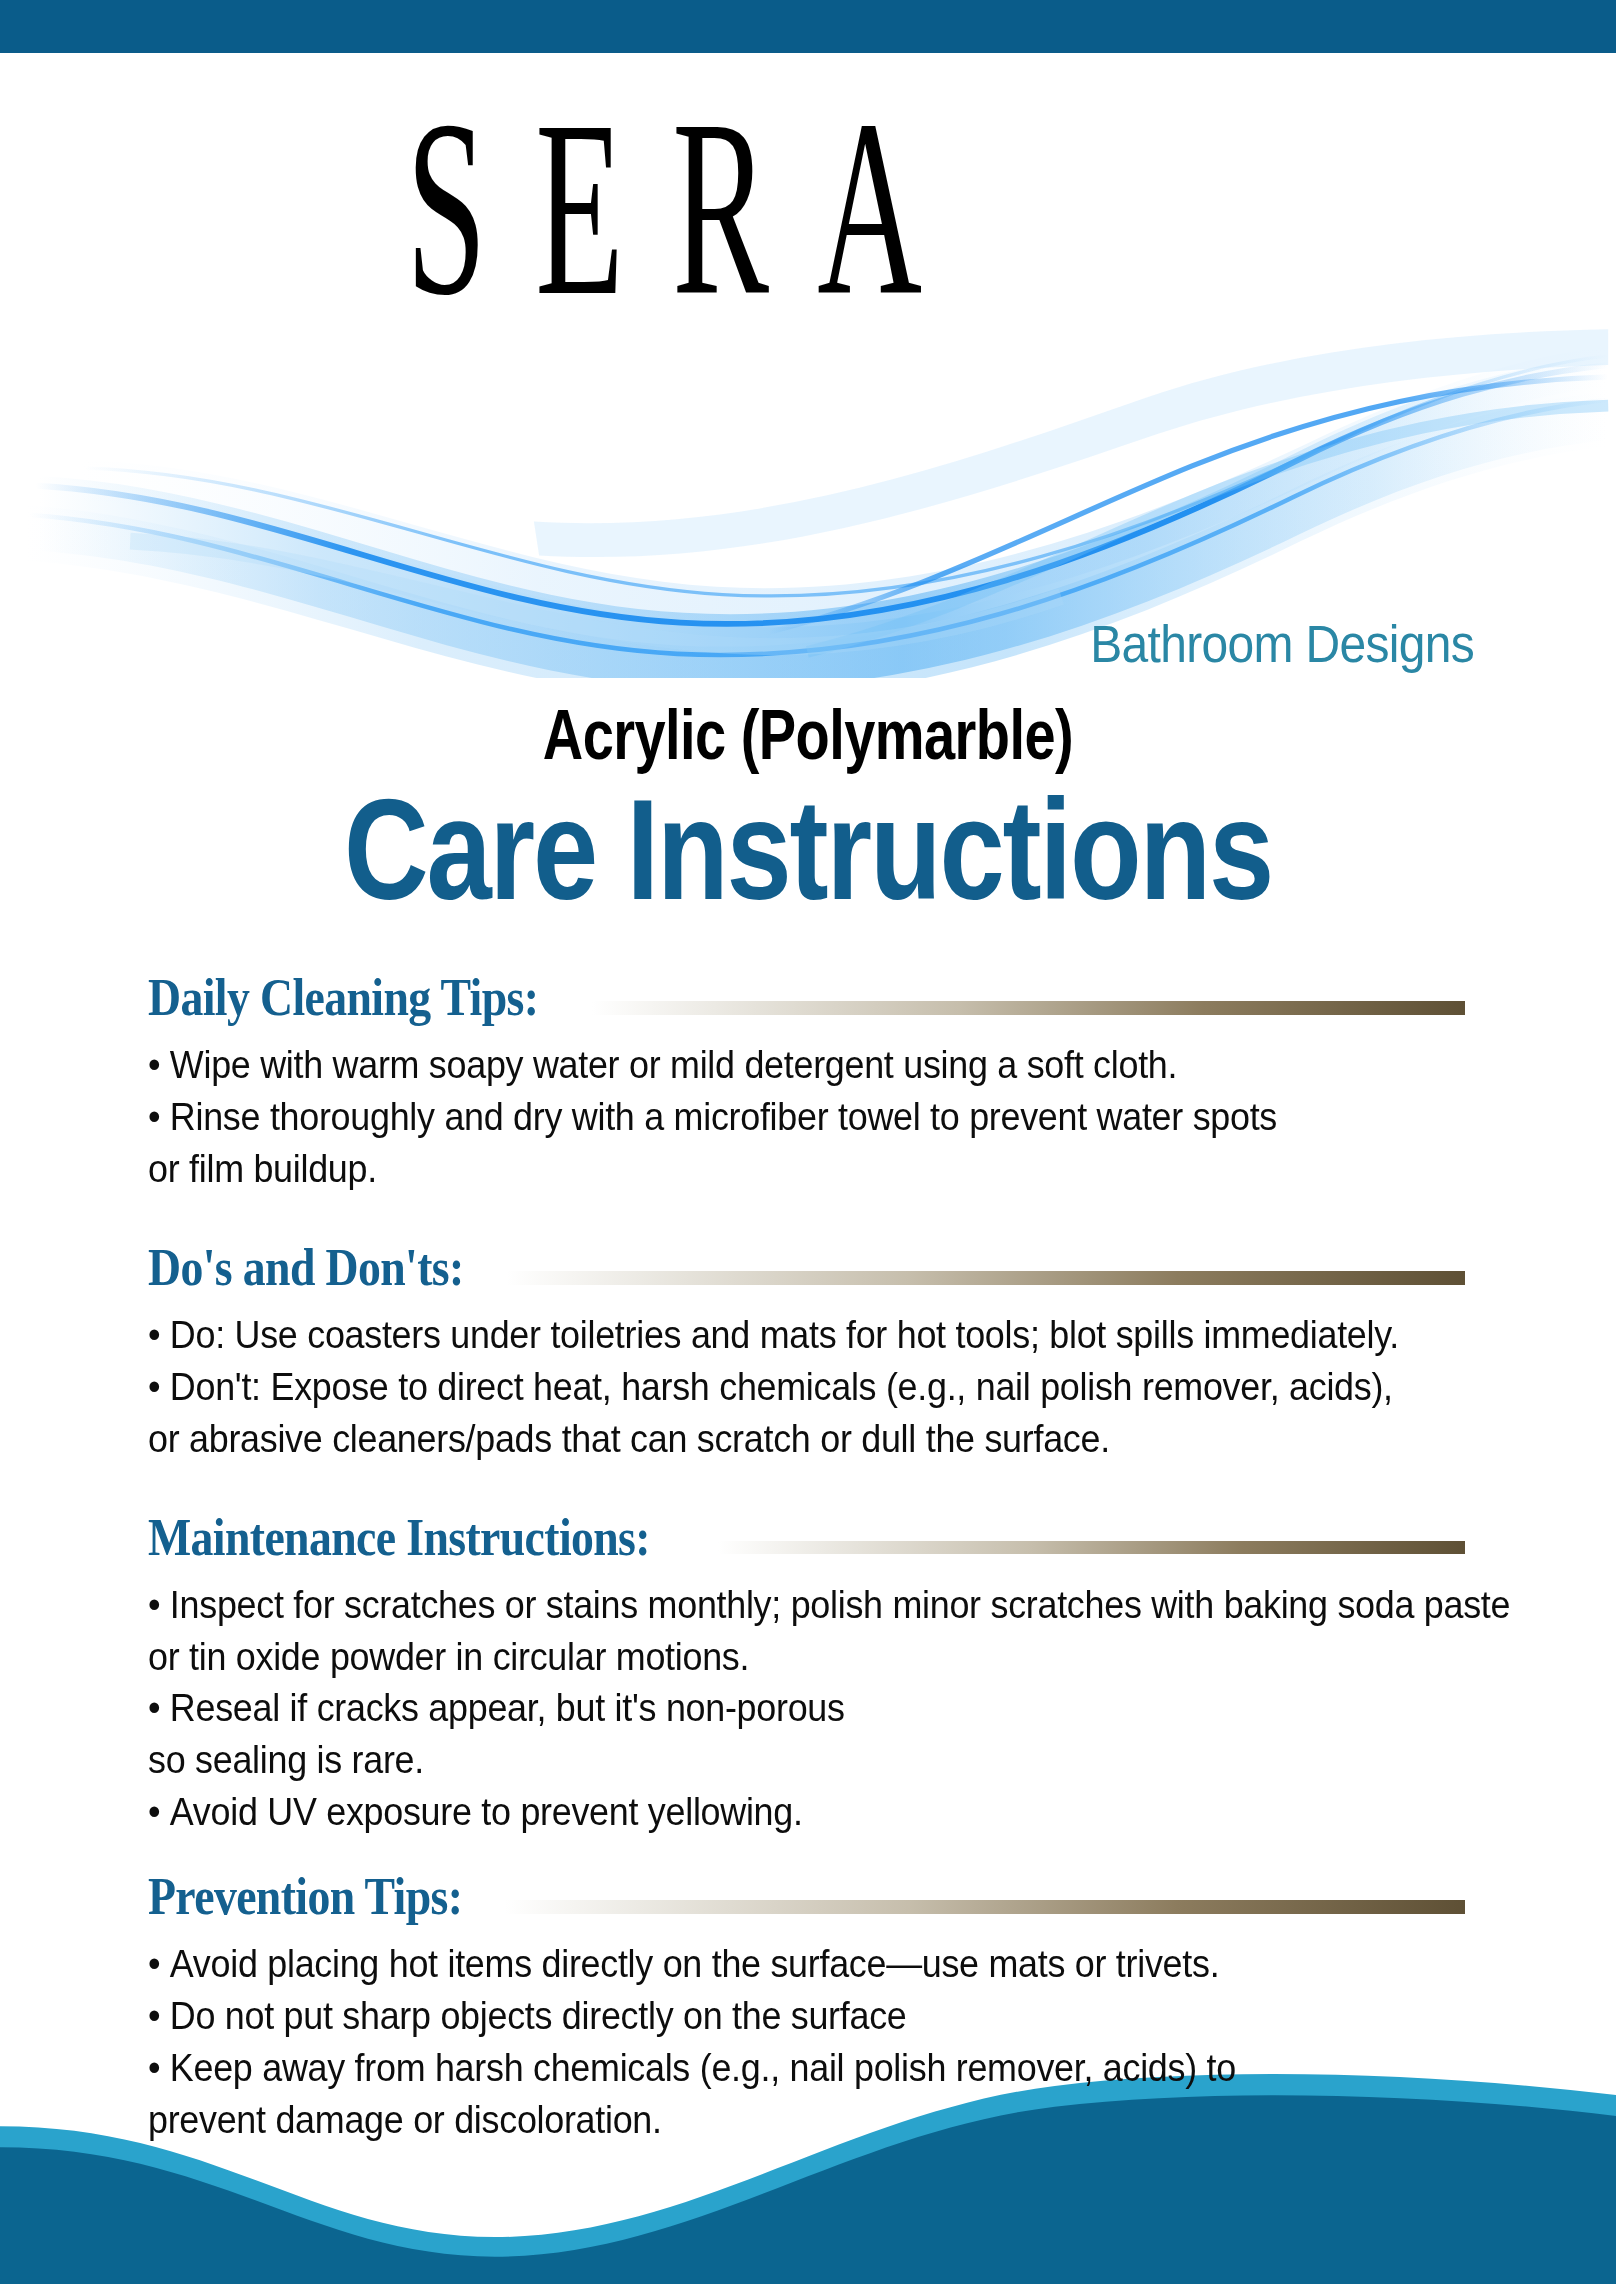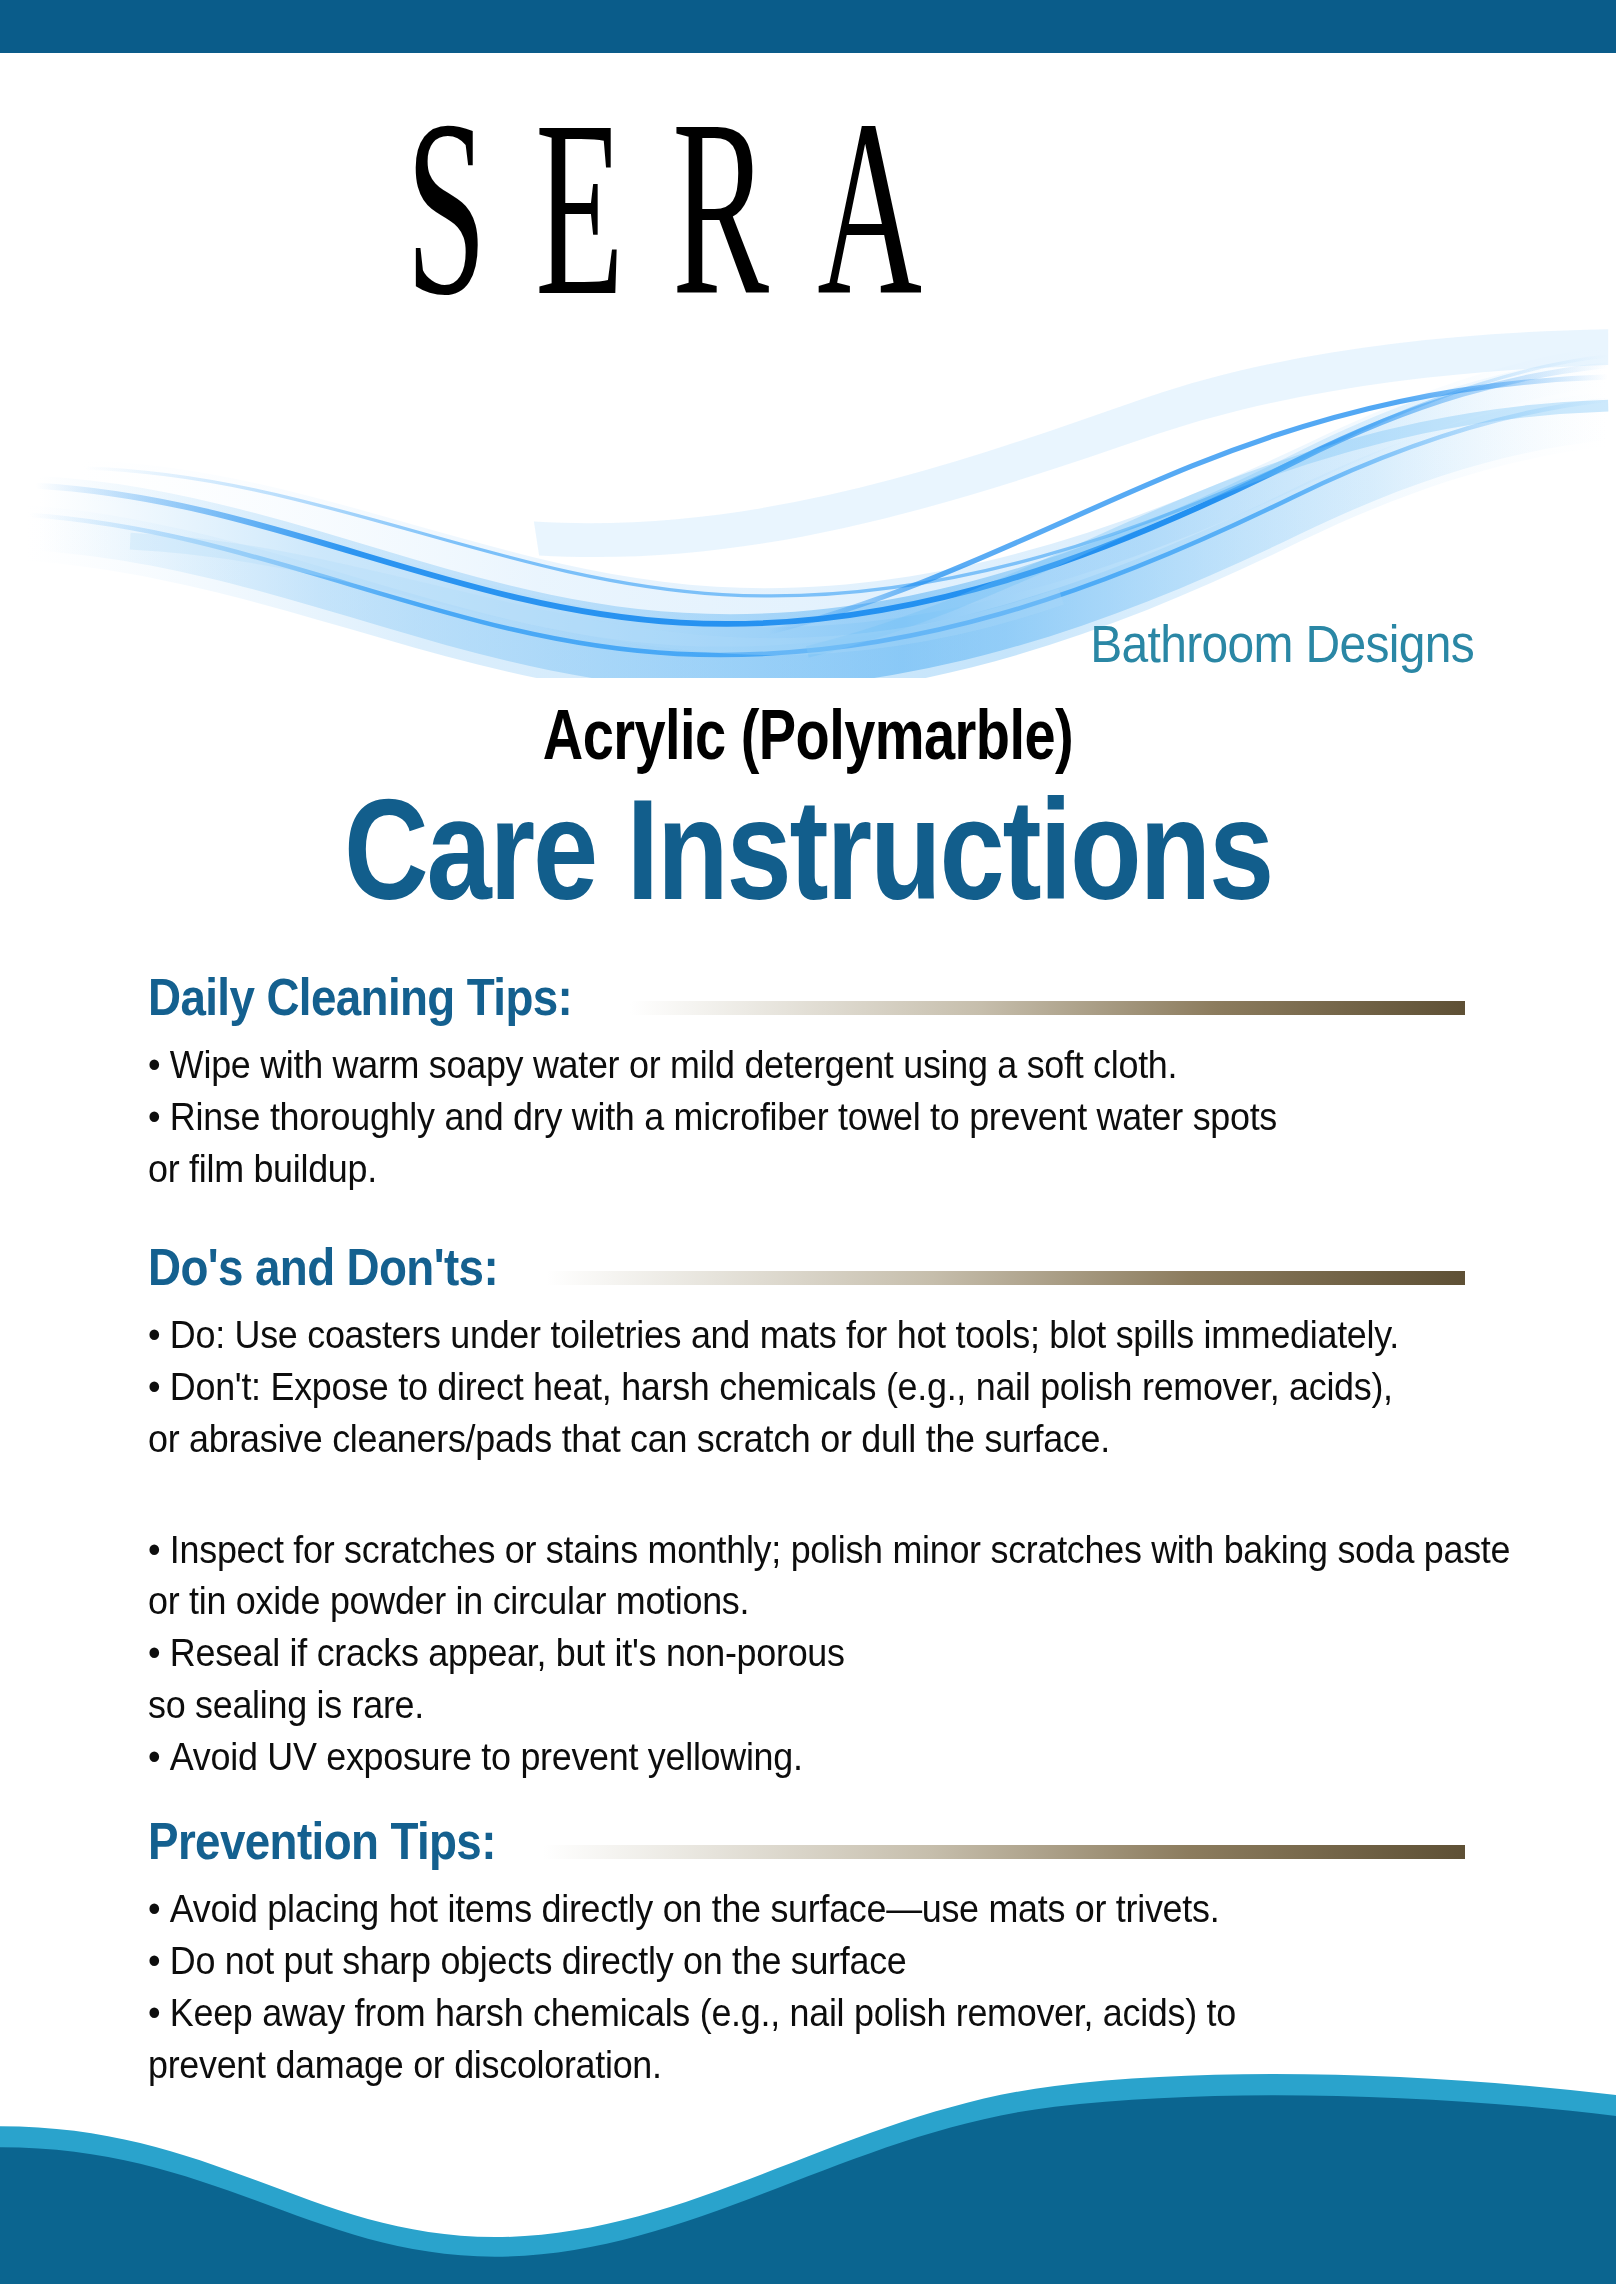--- a/index.html
+++ b/index.html
@@ -116,20 +116,21 @@
     z-index:5;
   }
 
   .section{ position:relative; }
 
   .sec-head{
     display:flex;
     align-items:flex-end;
     width:100%;
     margin-bottom:9px;
+    font-family:Liberation Serif, serif;
   }
   .sec-title{
     color:#14608F;
     font-weight:700;
     font-size:52px;
     line-height:1.06;
     white-space:nowrap;
     letter-spacing:-0.7px;
     transform:scaleX(0.88);
     transform-origin:left bottom;
@@ -273,20 +274,24 @@
     <div class="sec-body">
       <div class="line"><span class="b">•</span><span>Do: Use coasters under toiletries and mats for hot tools; blot spills immediately.</span></div>
       <div class="line"><span class="b">•</span><span>Don't: Expose to direct heat, harsh chemicals (e.g., nail polish remover, acids),</span></div>
       <div class="line cont"><span>or abrasive cleaners/pads that can scratch or dull the surface.</span></div>
     </div>
   </div>
 
   <div class="gap-sec"></div>
 
   <div class="section">
+    <div class="sec-head">
+      <div class="sec-title">Maintenance Instructions:</div>
+      <div class="sec-rule"></div>
+    </div>
     <div class="sec-body">
       <div class="line"><span class="b">•</span><span>Inspect for scratches or stains monthly; polish minor scratches with baking soda paste</span></div>
       <div class="line cont"><span>or tin oxide powder in circular motions.</span></div>
       <div class="line"><span class="b">•</span><span>Reseal if cracks appear, but it's non-porous</span></div>
       <div class="line cont"><span>so sealing is rare.</span></div>
       <div class="line"><span class="b">•</span><span>Avoid UV exposure to prevent yellowing.</span></div>
     </div>
   </div>
 
   <div class="gap-sec-sm"></div>

